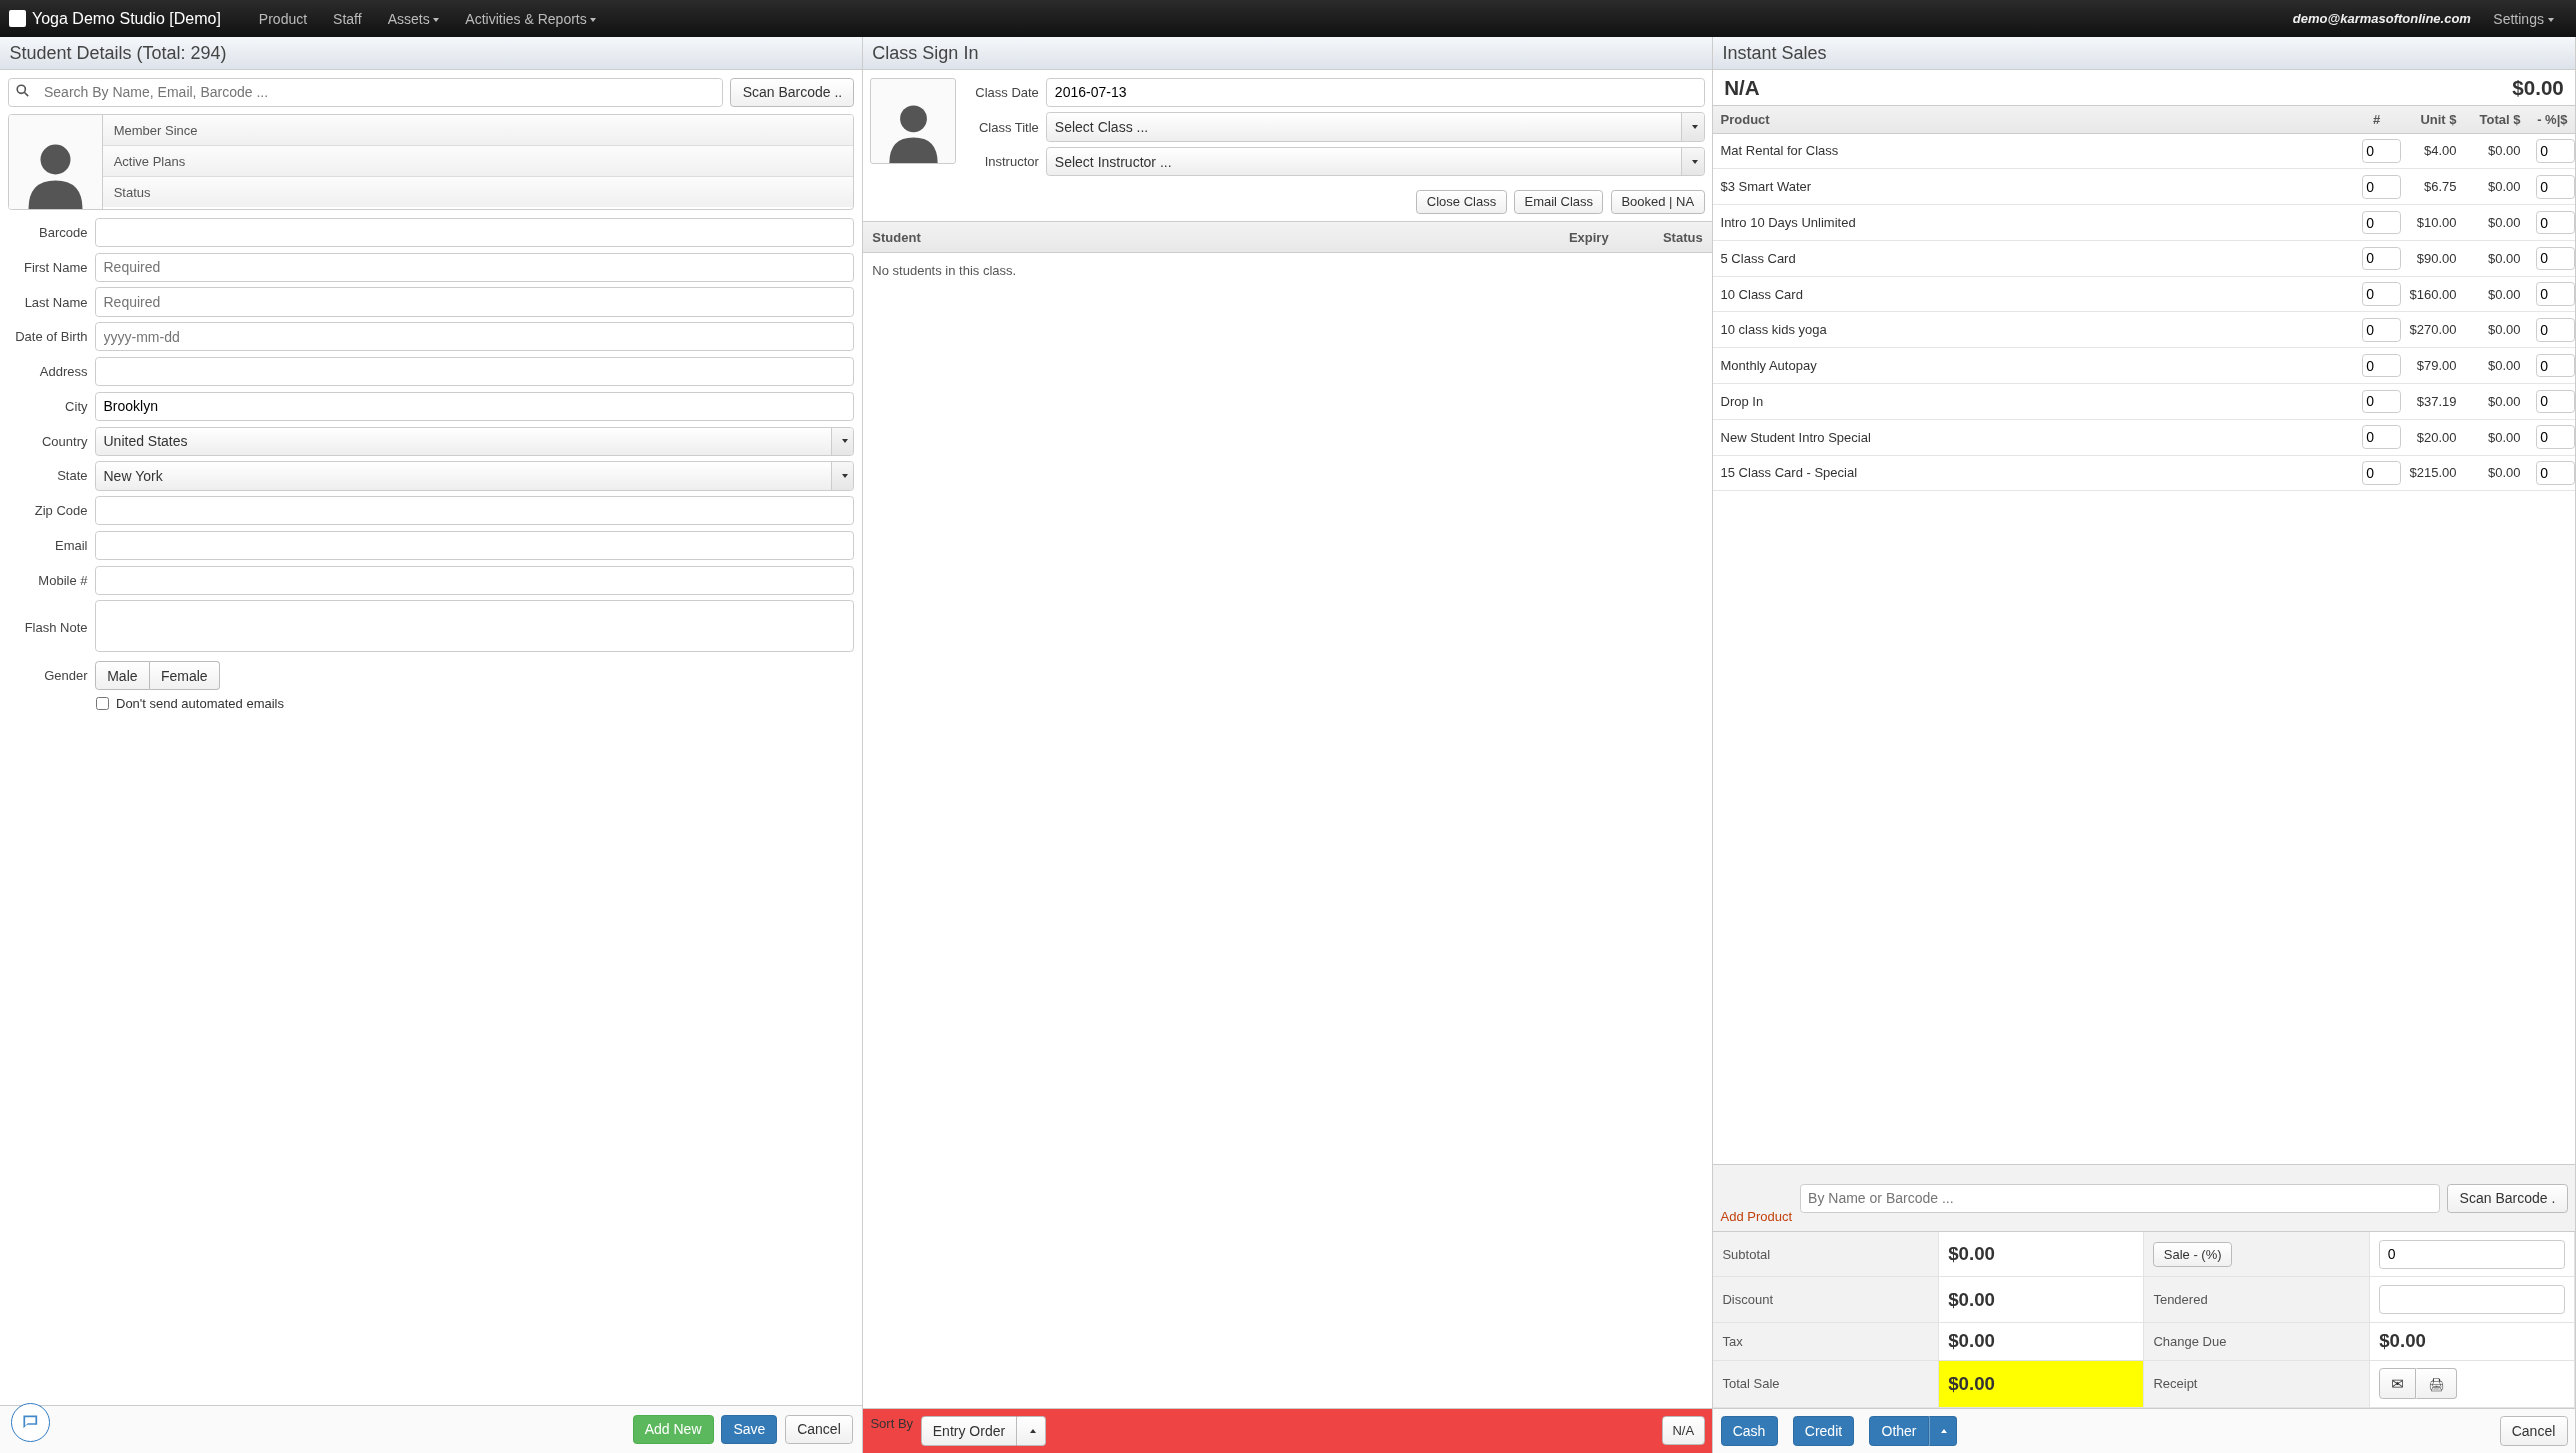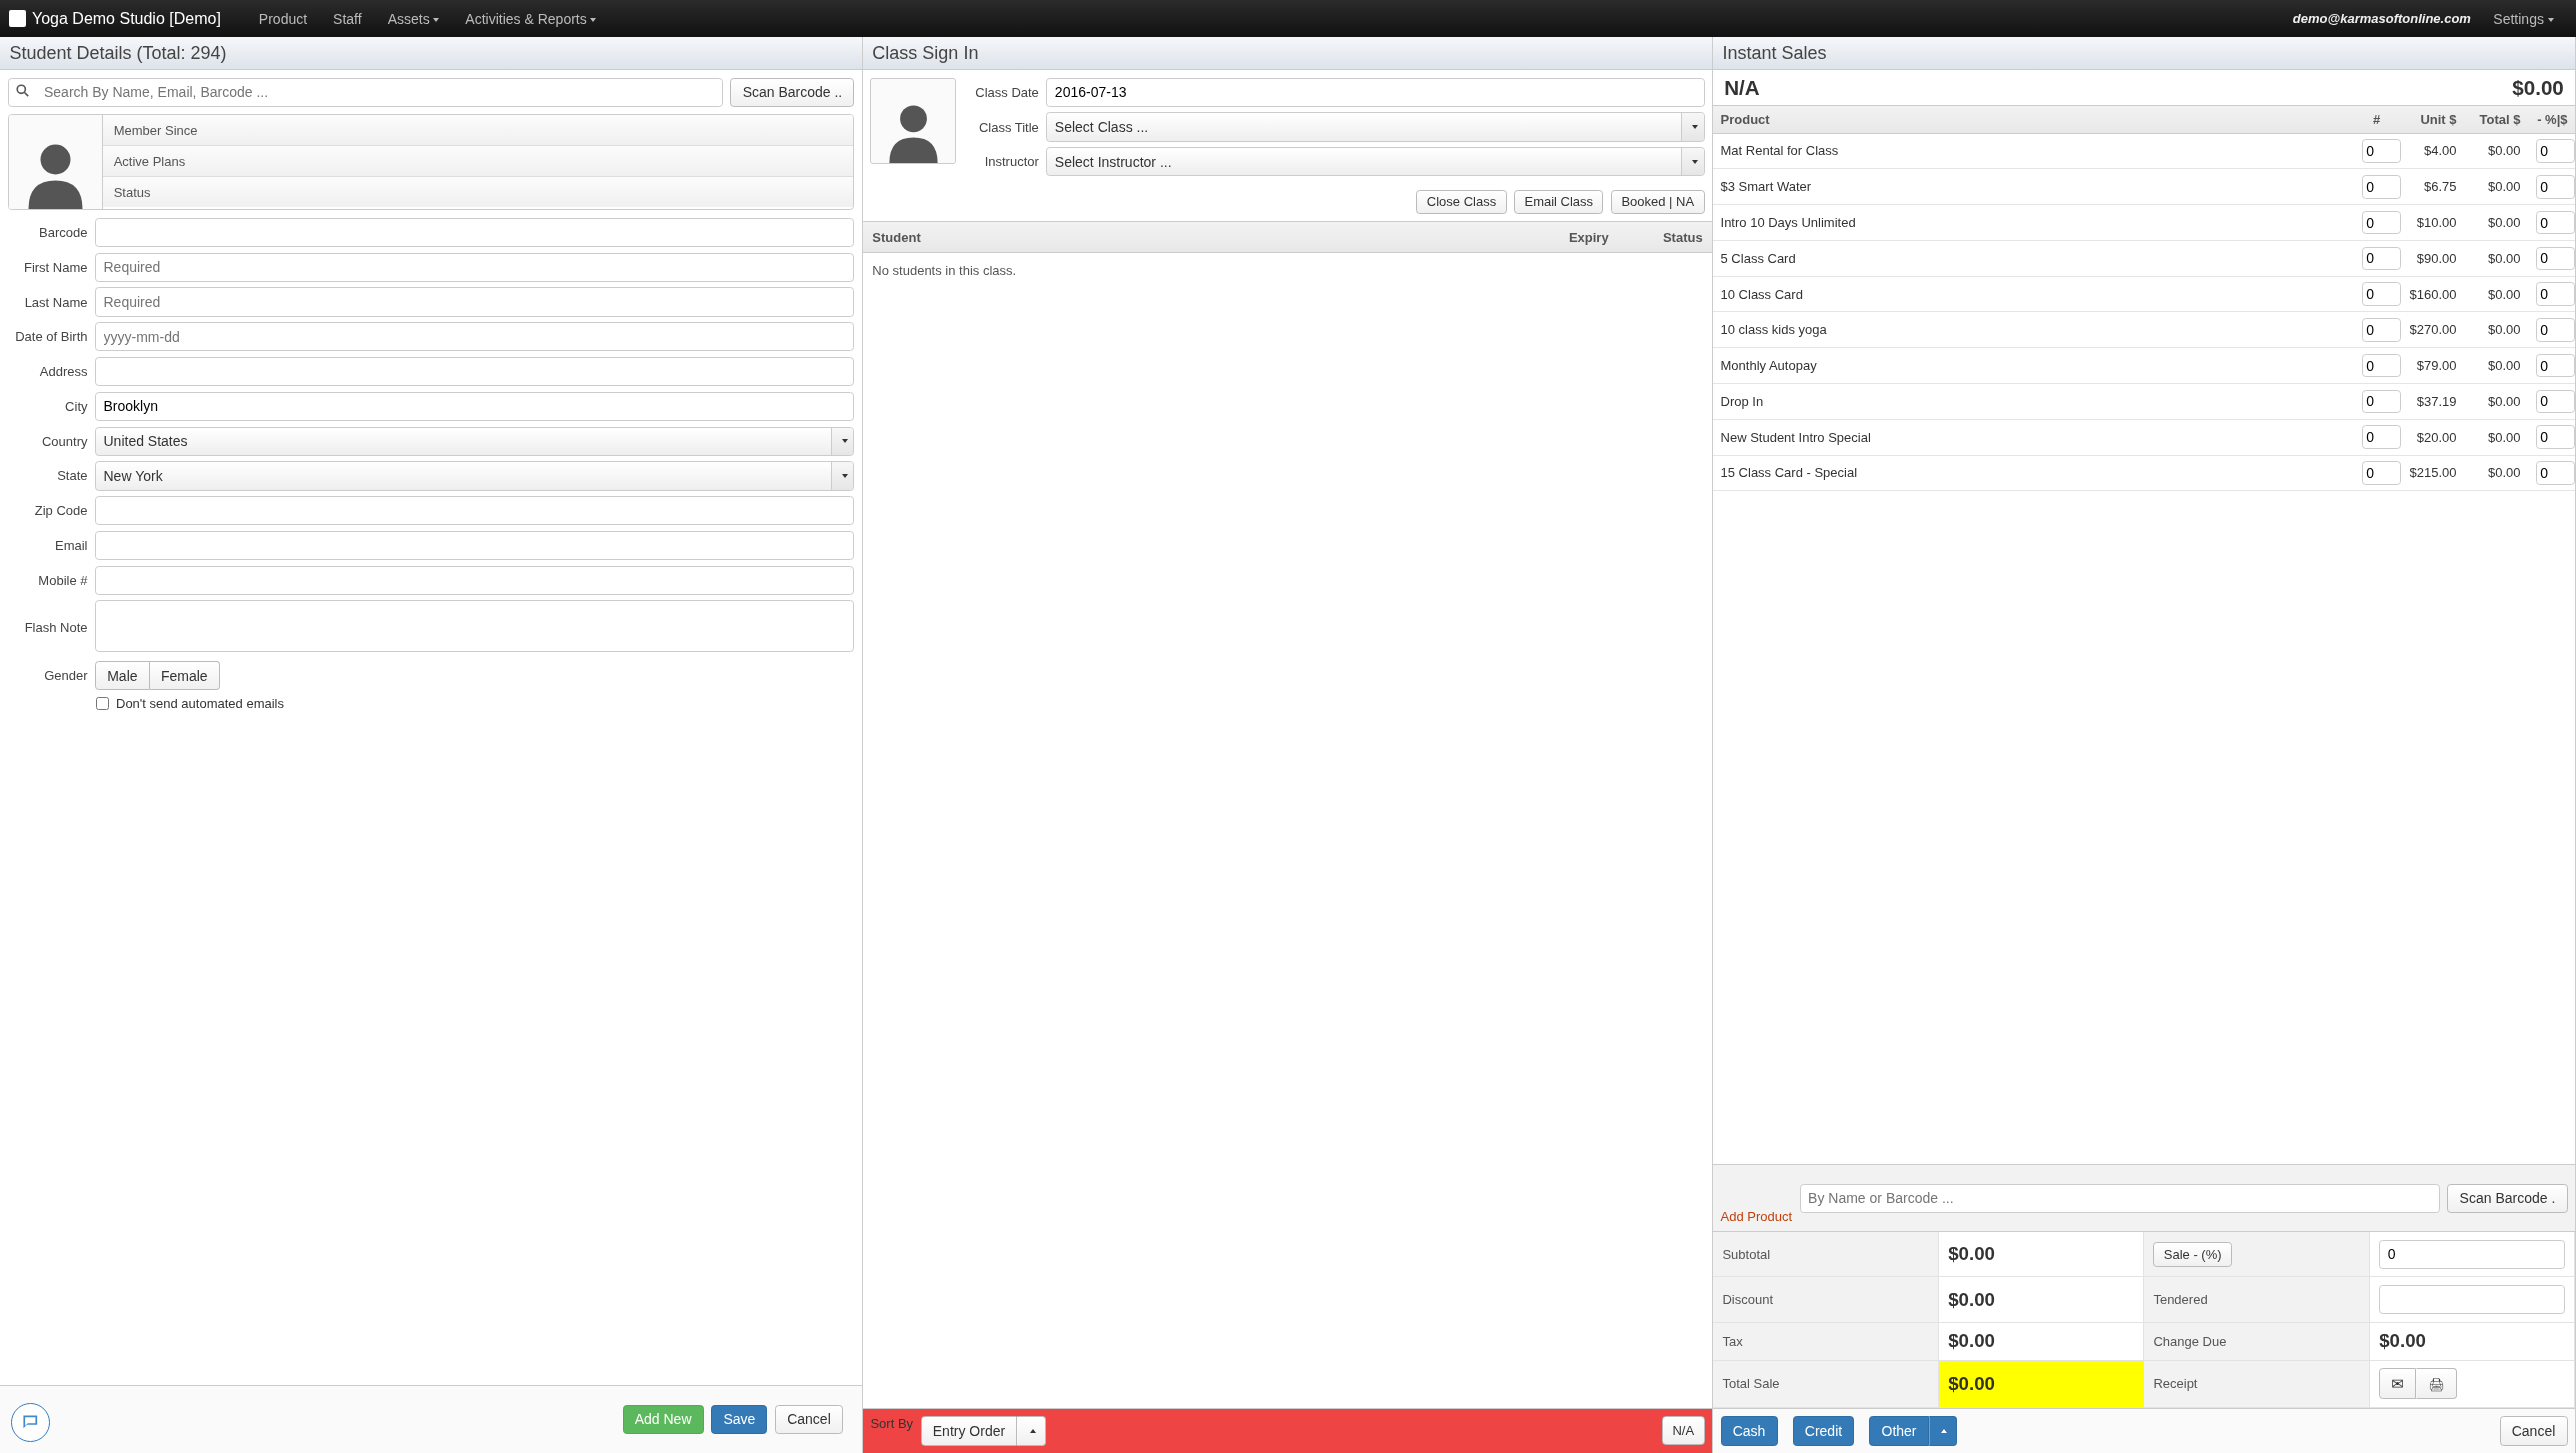--- a/index.html
+++ b/index.html
@@ -52,21 +52,21 @@
 .frow { display:flex; align-items:center; gap:7.5px; margin-bottom:5.6px; }
 .frow label { width:80px; text-align:right; color:#444; font-size:13px; }
 .frow .field { flex:1; }
 .frow textarea { height:52px; }
 .gender-btns { display:flex; }
 .gender-btns .btn { border-radius:0; }
 .gender-btns .btn:first-child { border-radius:3.7px 0 0 3.7px; }
 .gender-btns .btn:last-child { border-radius:0 3.7px 3.7px 0; border-left:none; }
 .checkbox-row { display:flex; align-items:center; gap:7.5px; padding-left:88px; margin-top:3.7px; }
 
-.footer-bar { border-top:0.9px solid #ccc; padding:19px; display:flex; gap:7.5px; justify-content:flex-end; align-items:center; background:#fafafa; }
+.footer-bar { border-top:0.9px solid #ccc; padding:9px; display:flex; gap:7.5px; justify-content:flex-end; align-items:center; background:#fafafa; }
 
 
 .class-form { padding:7.5px; display:flex; gap:9.4px; }
 .class-form .photo-sm { width:86px; height:86px; border:0.9px solid #ccc; border-radius:2.8px; background:#fafafa; display:flex; align-items:flex-end; justify-content:center; }
 .class-fields { flex:1; }
 .cfrow { display:flex; align-items:center; gap:7.5px; margin-bottom:5.6px; }
 .cfrow label { width:73px; text-align:right; color:#444; }
 .cfrow .field { flex:1; }
 .class-actions { display:flex; gap:7.5px; justify-content:flex-end; padding:0 7.5px 7.5px 7.5px; }
 .mid-table { flex:1; overflow:auto; }

